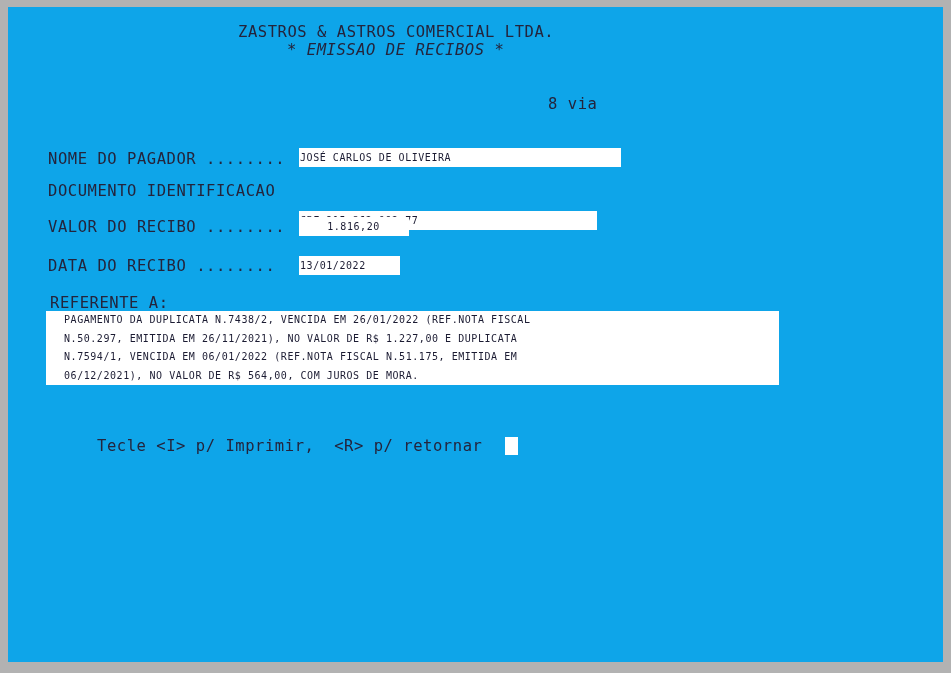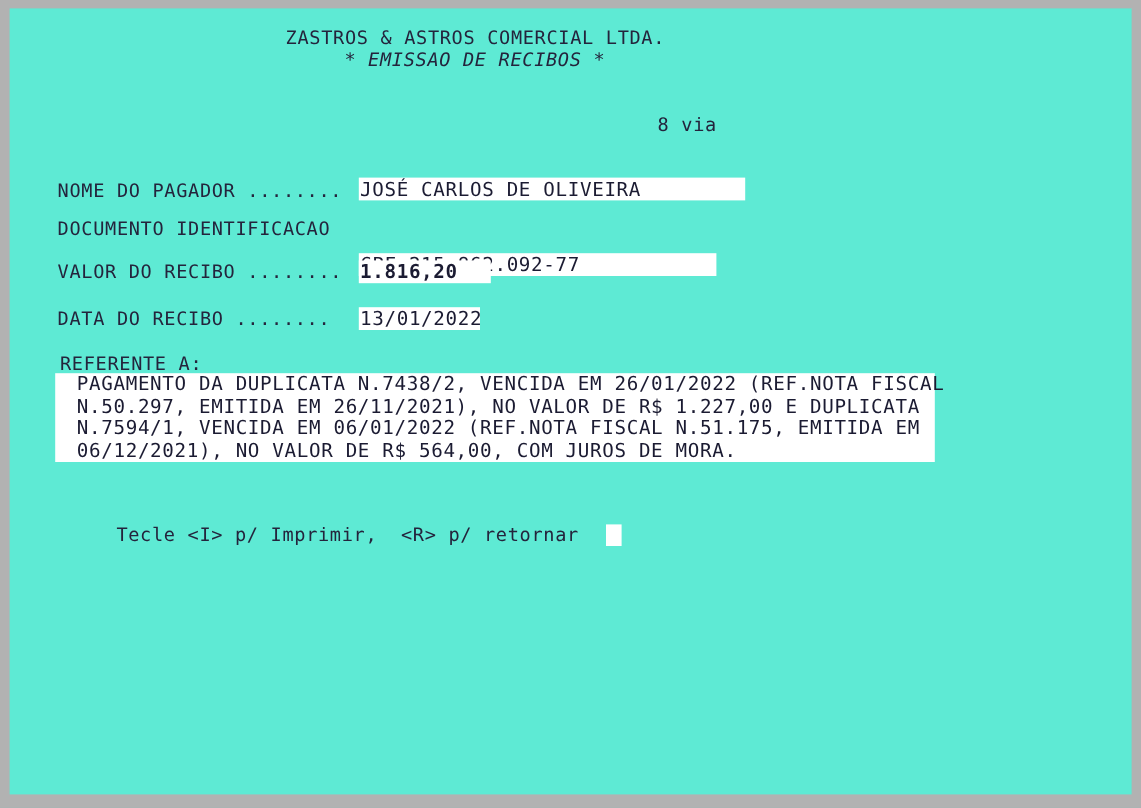--- a/index.html
+++ b/index.html
@@ -24,40 +24,40 @@
     font-family: "DejaVu Sans Mono", "Liberation Mono", monospace;
   }
 
   
   #screen {
     position: absolute;
     left: 8px;
     top: 7px;
     width: 935px;
     height: 655px;
-    background: #5eead4;
+    background: #0ea5e9;
     overflow: hidden;
   }
 
   .txt {
     position: absolute;
     font-family: "DejaVu Sans Mono", "Liberation Mono", monospace;
     font-size: 15.5px;
     line-height: 18px;
     letter-spacing: 0.55px;
     color: #24243c;
     white-space: pre;
   }
 
   .field {
     position: absolute;
     background: #ffffff;
     color: #1b1b32;
     font-family: "DejaVu Sans Mono", "Liberation Mono", monospace;
-    font-size: 16px;
+    font-size: 10px;
     line-height: 19px;
     letter-spacing: 0.55px;
     white-space: pre;
     box-sizing: border-box;
     padding: 0 1px;
   }
 
   
   #company-title { left: 230px; top: 16px; }
   #screen-title  { left: 279px; top: 34px; font-style: italic; }
@@ -66,21 +66,21 @@
   
   #label-nome     { left: 40px; top: 143px; }
   #label-doc      { left: 40px; top: 175px; }
   #label-valor    { left: 40px; top: 211px; }
   #label-data     { left: 40px; top: 250px; }
   #label-referente{ left: 42px; top: 287px; }
 
   
   #field-nome  { left: 291px; top: 141px; width: 322px; height: 19px; }
   #field-doc   { left: 291px; top: 172px; width: 298px; height: 19px; margin-top: 32px; }
-  #field-valor { left: 291px; top: 210px; width: 110px; height: 19px; text-align: left; padding-right: 2px; font-weight: bold; }
+  #field-valor { left: 291px; top: 210px; width: 110px; height: 19px; text-align: center; padding-right: 2px; }
   #field-data  { left: 291px; top: 249px; width: 101px; height: 19px; }
 
   
   #field-referente {
     left: 38px;
     top: 304px;
     width: 733px;
     height: 74px;
     line-height: 18.5px;
     padding: 0 18px;

